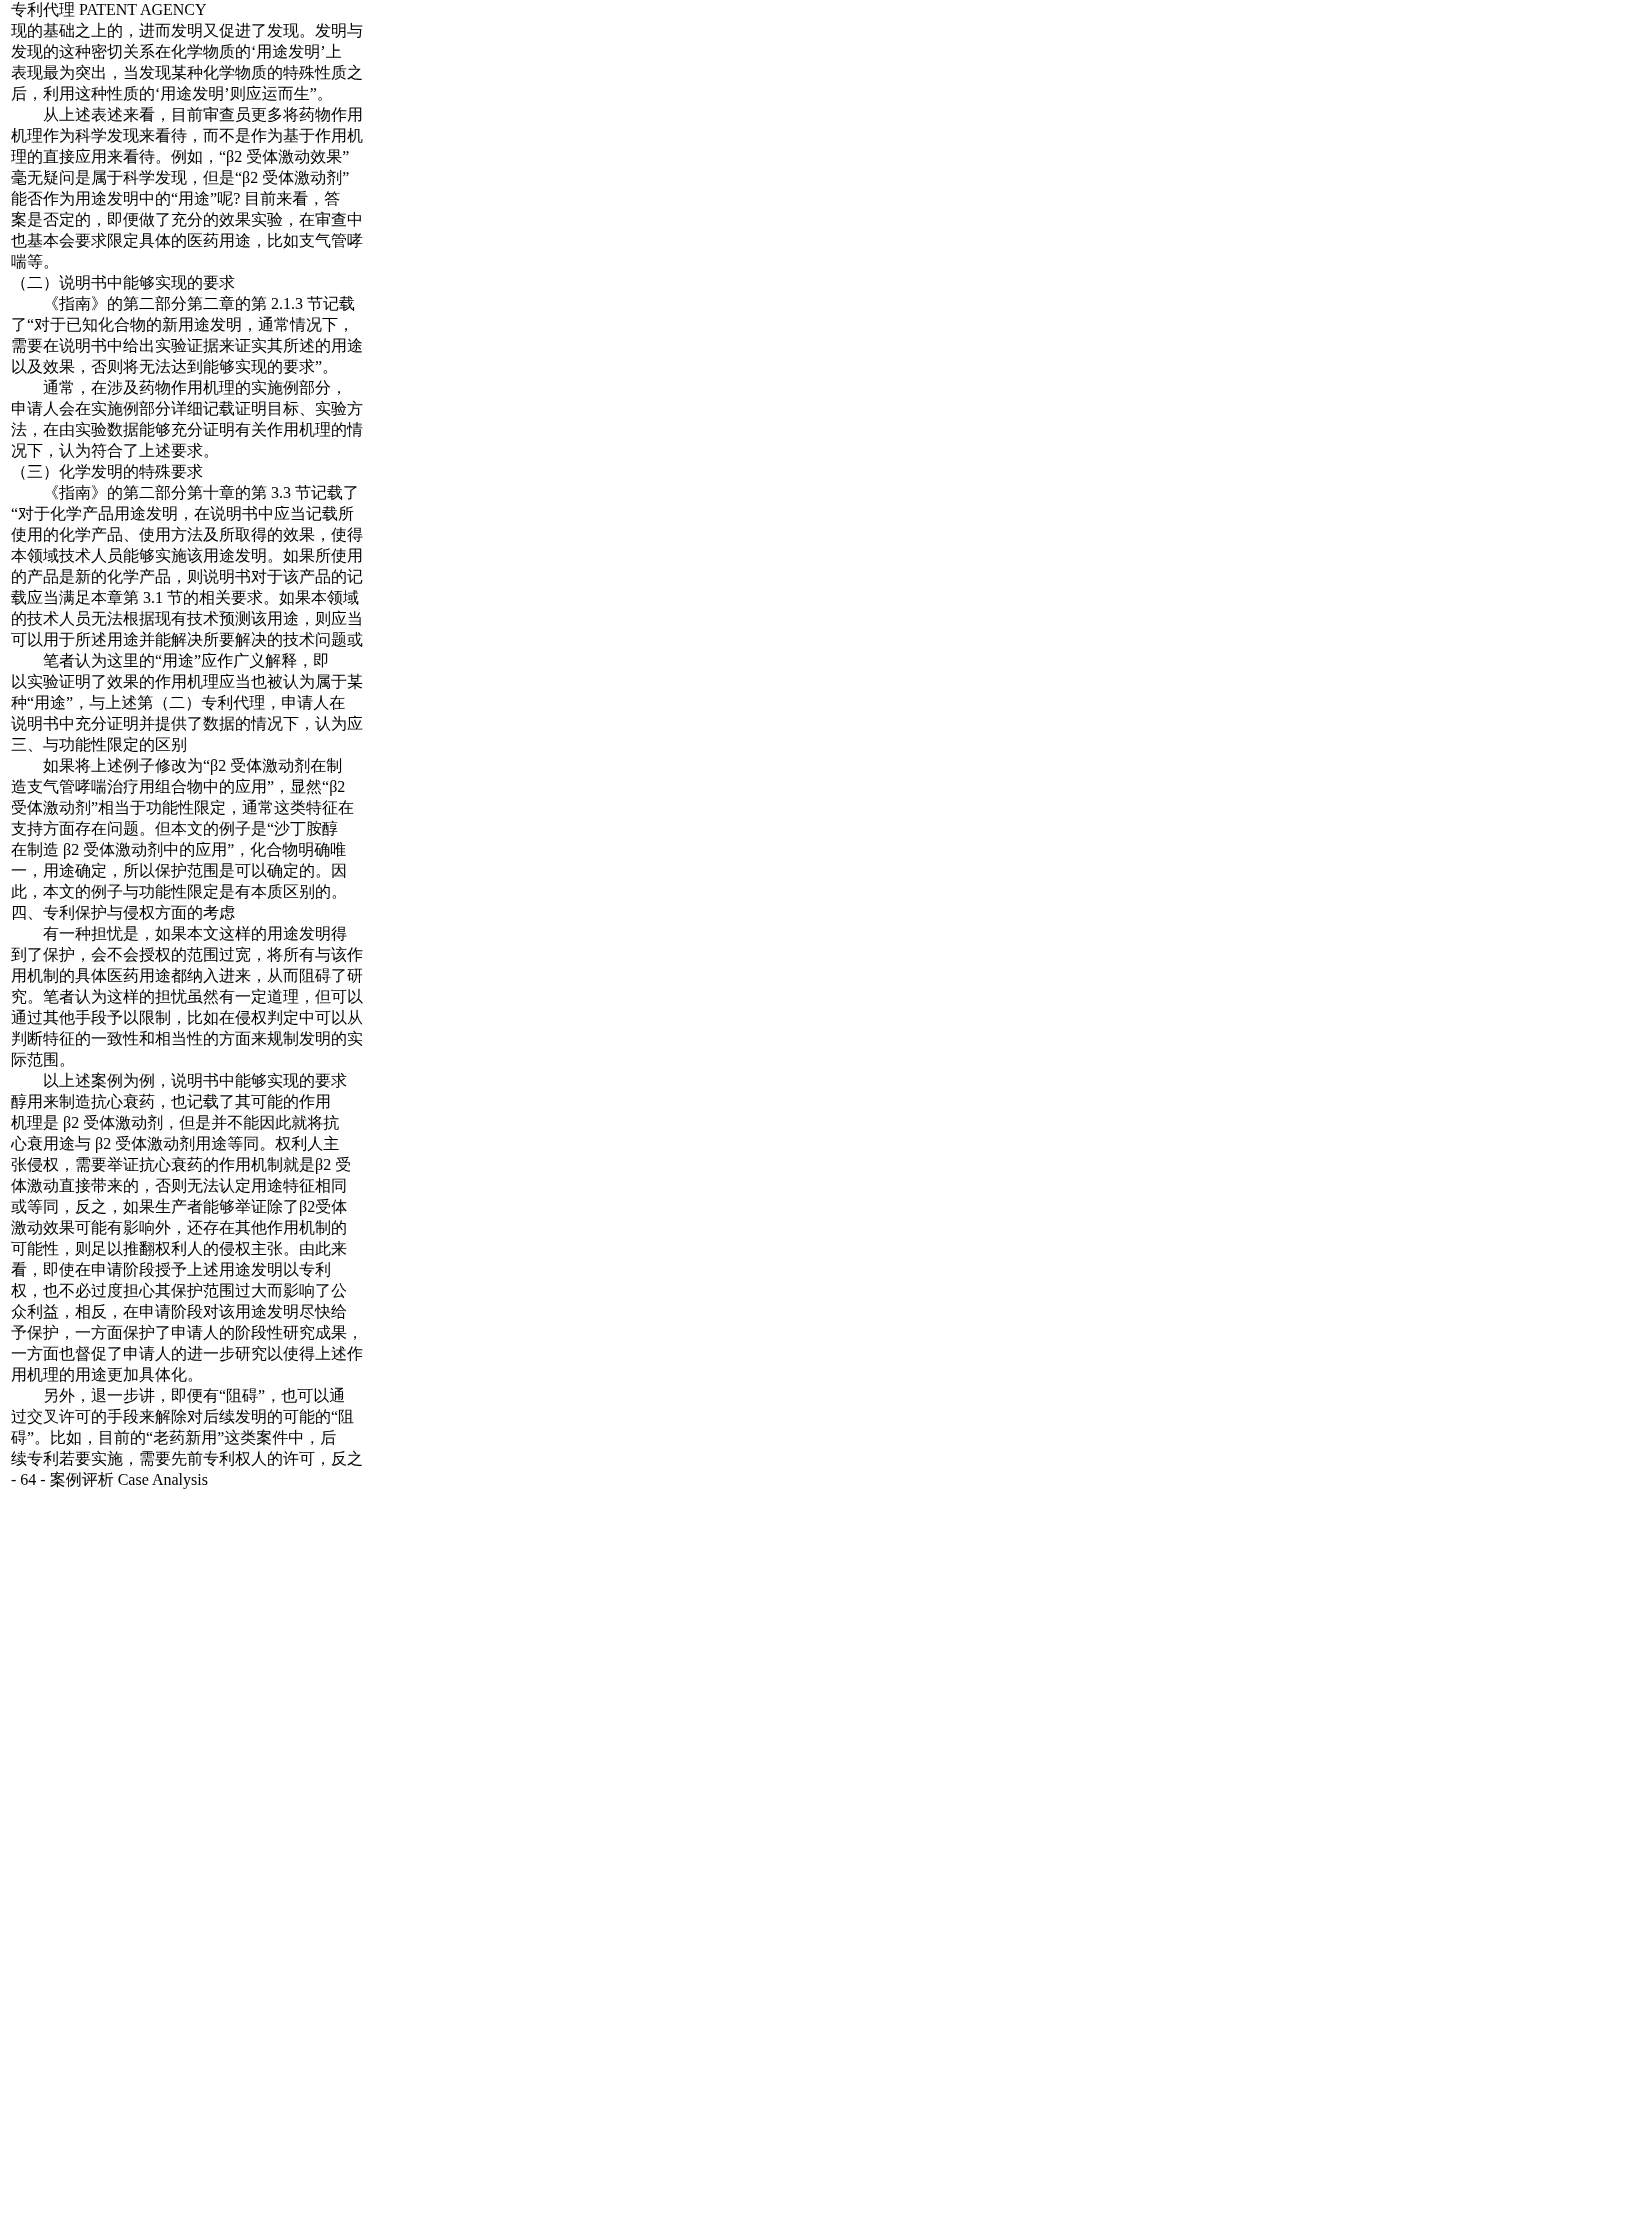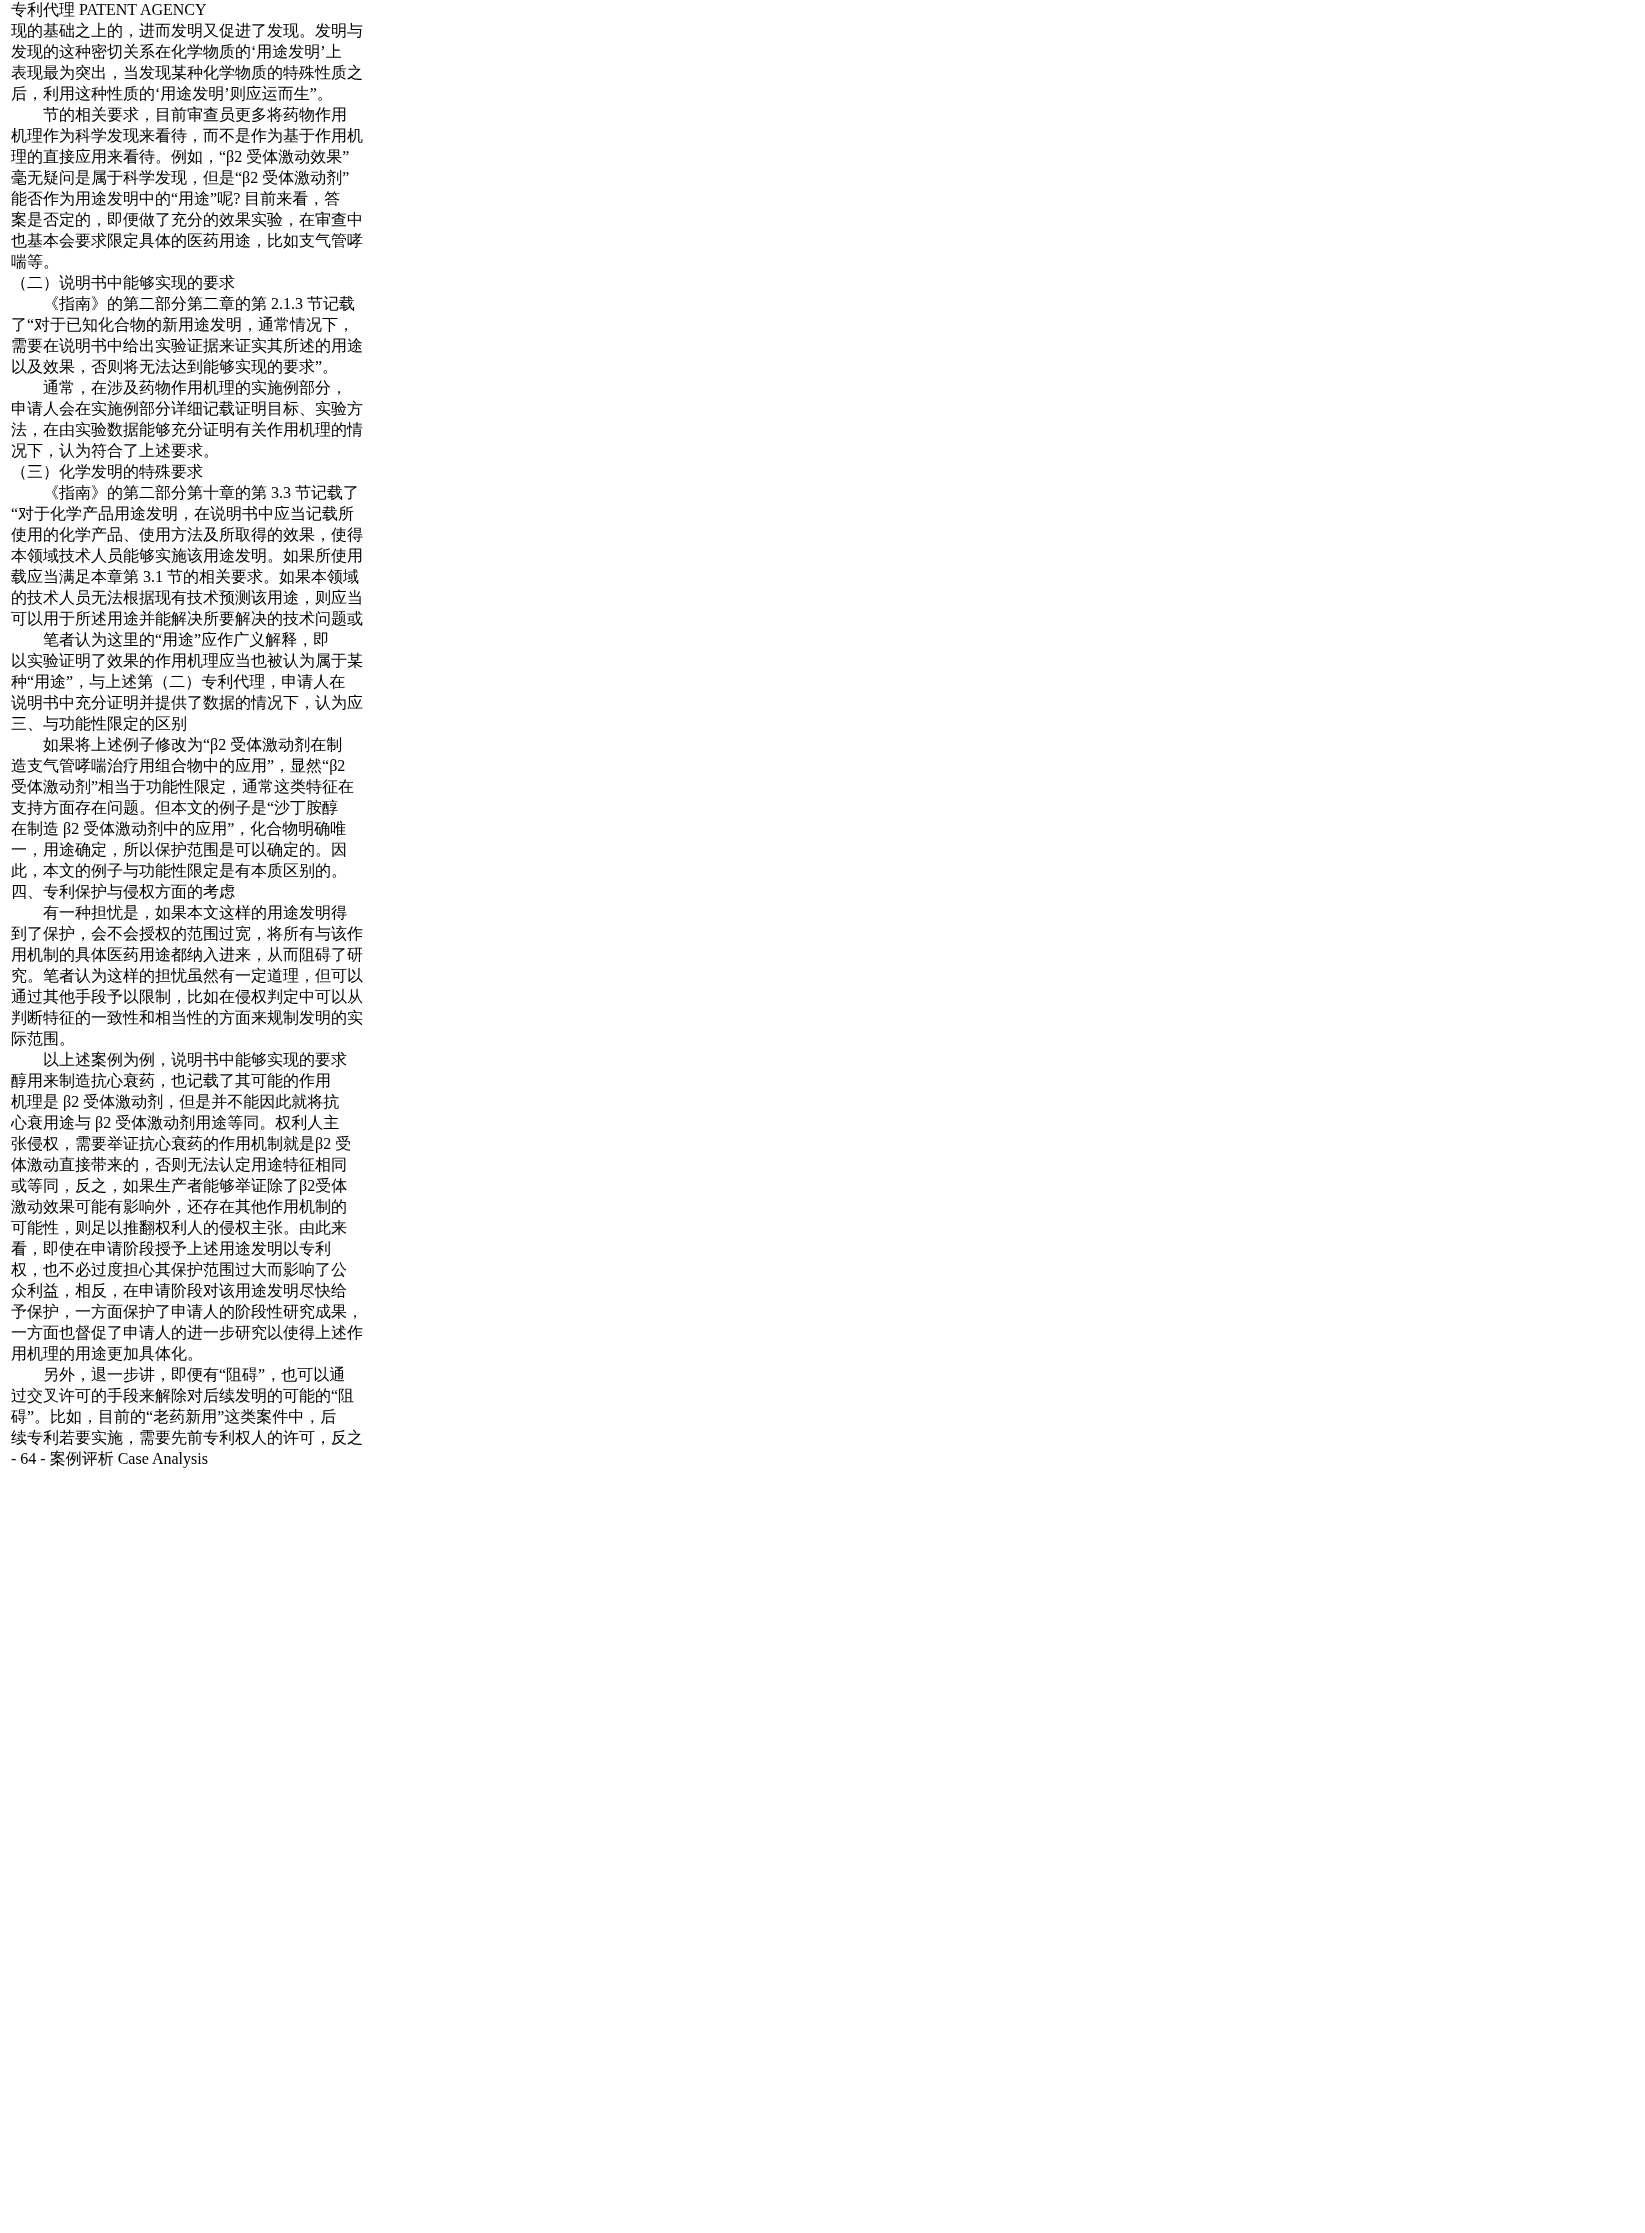--- a/index.html
+++ b/index.html
@@ -80,21 +80,21 @@
   <div class="band-box cn"></div>
   <div class="band-box en"></div>
   <span class="band-title-cn">专利代理</span>
   <span class="band-title-en">PATENT AGENCY</span>
 
   <div class="col left">
       <div class="line p">现的基础之上的，进而发明又促进了发现。发明与</div>
       <div class="line p">发现的这种密切关系在化学物质的‘用途发明’上</div>
       <div class="line p">表现最为突出，当发现某种化学物质的特殊性质之</div>
       <div class="line e">后，利用这种性质的‘用途发明’则应运而生”。</div>
-      <div class="line p">　　节的相关要求，目前审查员更多将药物作用</div>
+      <div class="line p">　　从上述表述来看，目前审查员更多将药物作用</div>
       <div class="line p">机理作为科学发现来看待，而不是作为基于作用机</div>
       <div class="line p">理的直接应用来看待。例如，“β2 受体激动效果”</div>
       <div class="line p">毫无疑问是属于科学发现，但是“β2 受体激动剂”</div>
       <div class="line p">能否作为用途发明中的“用途”呢? 目前来看，答</div>
       <div class="line p">案是否定的，即便做了充分的效果实验，在审查中</div>
       <div class="line p">也基本会要求限定具体的医药用途，比如支气管哮</div>
       <div class="line e">喘等。</div>
       <div class="line h">（二）说明书中能够实现的要求</div>
       <div class="line p">　　《指南》的第二部分第二章的第 2.1.3 节记载</div>
       <div class="line p">了“对于已知化合物的新用途发明，通常情况下，</div>
@@ -102,20 +102,21 @@
       <div class="line e">以及效果，否则将无法达到能够实现的要求”。</div>
       <div class="line p">　　通常，在涉及药物作用机理的实施例部分，</div>
       <div class="line p">申请人会在实施例部分详细记载证明目标、实验方</div>
       <div class="line p">法，在由实验数据能够充分证明有关作用机理的情</div>
       <div class="line e">况下，认为符合了上述要求。</div>
       <div class="line h">（三）化学发明的特殊要求</div>
       <div class="line p">　　《指南》的第二部分第十章的第 3.3 节记载了</div>
       <div class="line p">“对于化学产品用途发明，在说明书中应当记载所</div>
       <div class="line p">使用的化学产品、使用方法及所取得的效果，使得</div>
       <div class="line p">本领域技术人员能够实施该用途发明。如果所使用</div>
+      <div class="line p">的产品是新的化学产品，则说明书对于该产品的记</div>
       <div class="line p">载应当满足本章第 3.1 节的相关要求。如果本领域</div>
       <div class="line p">的技术人员无法根据现有技术预测该用途，则应当</div>
       <div class="line p">可以用于所述用途并能解决所要解决的技术问题或</div>
       <div class="line p">　　笔者认为这里的“用途”应作广义解释，即</div>
       <div class="line p">以实验证明了效果的作用机理应当也被认为属于某</div>
       <div class="line p">种“用途”，与上述第（二）专利代理，申请人在</div>
       <div class="line p">说明书中充分证明并提供了数据的情况下，认为应</div>
     </div>
   <div class="col right">
       <div class="line h">三、与功能性限定的区别</div>

